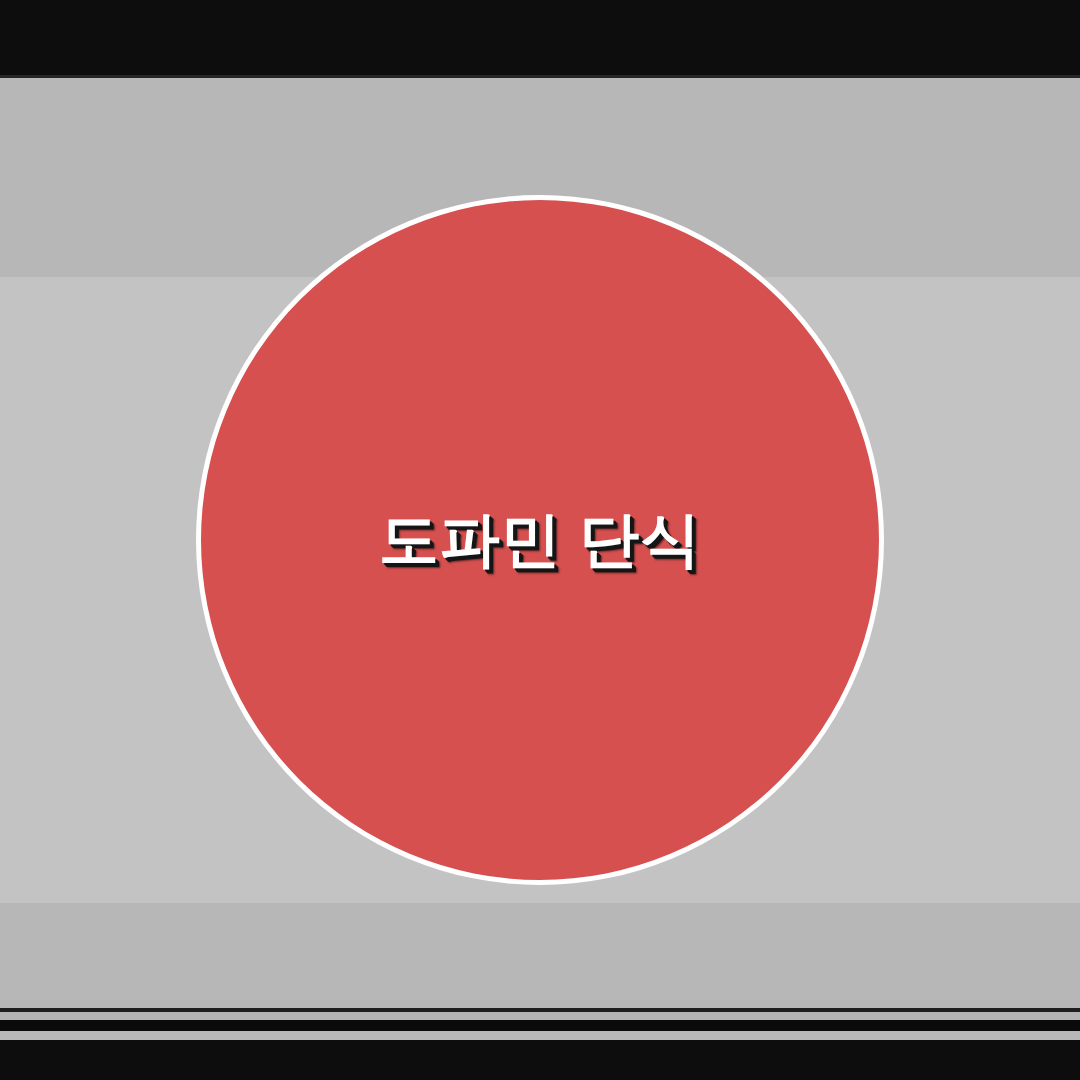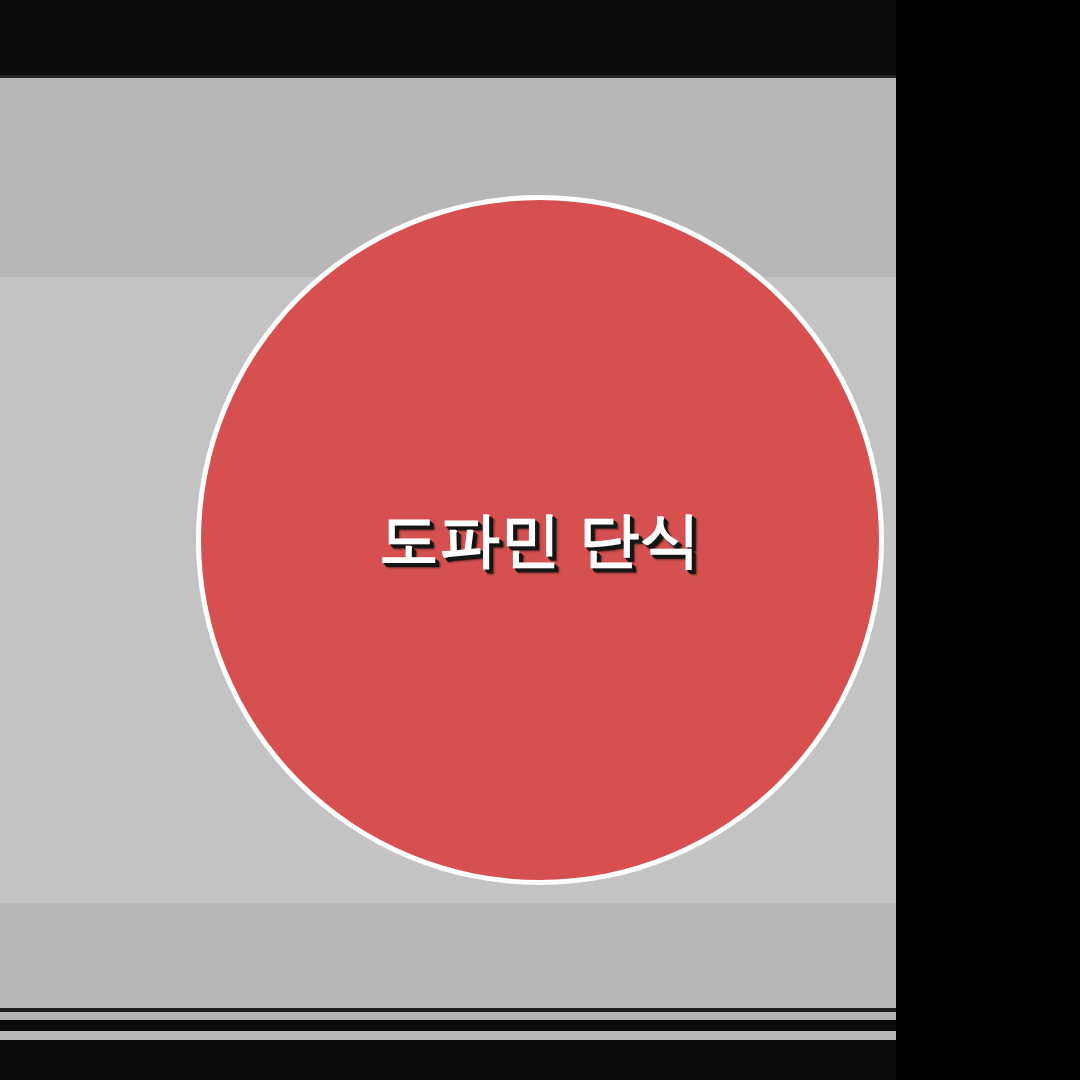--- a/index.html
+++ b/index.html
@@ -2,21 +2,21 @@
 <html><head>
 <meta charset="utf-8">
 <style>
   html, body {
     margin: 0;
     padding: 0;
     background: #000;
   }
   #stage {
     position: relative;
-    width: 896px;
+    width: 1080px;
     height: 1080px;
     overflow: hidden;
     background: #0d0d0d;
     font-family: "Liberation Sans", "DejaVu Sans", sans-serif;
   }
 
   
   .bar-top {
     position: absolute;
     left: 0; top: 0;

